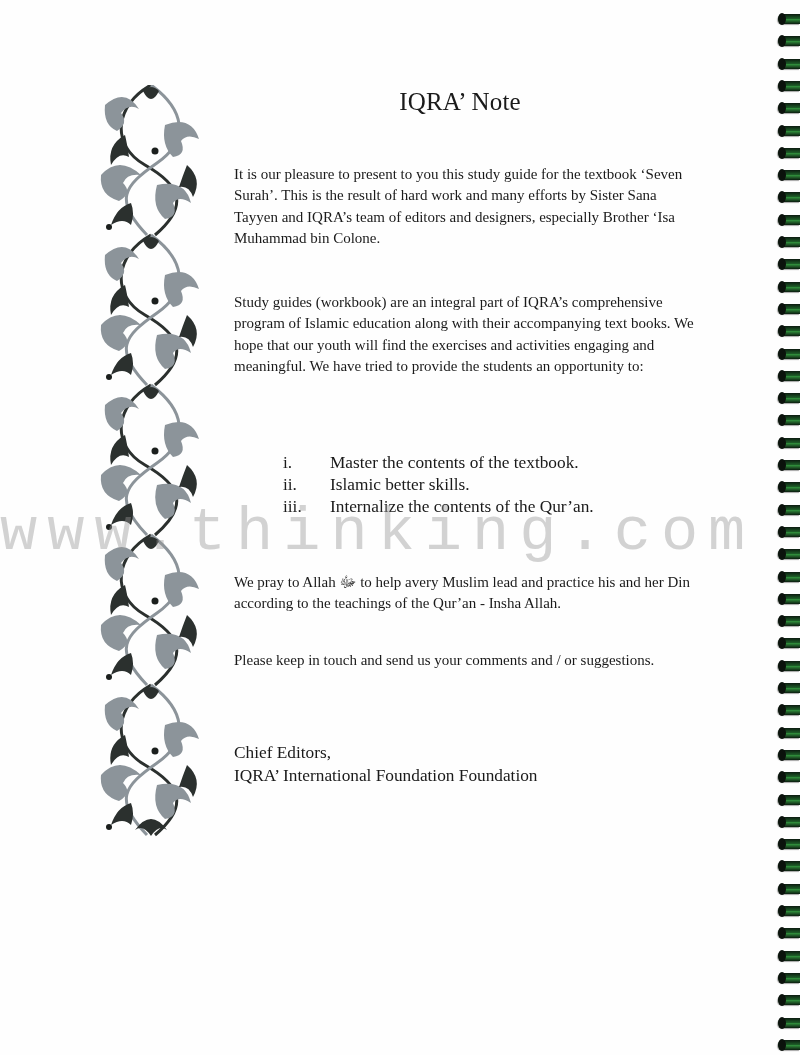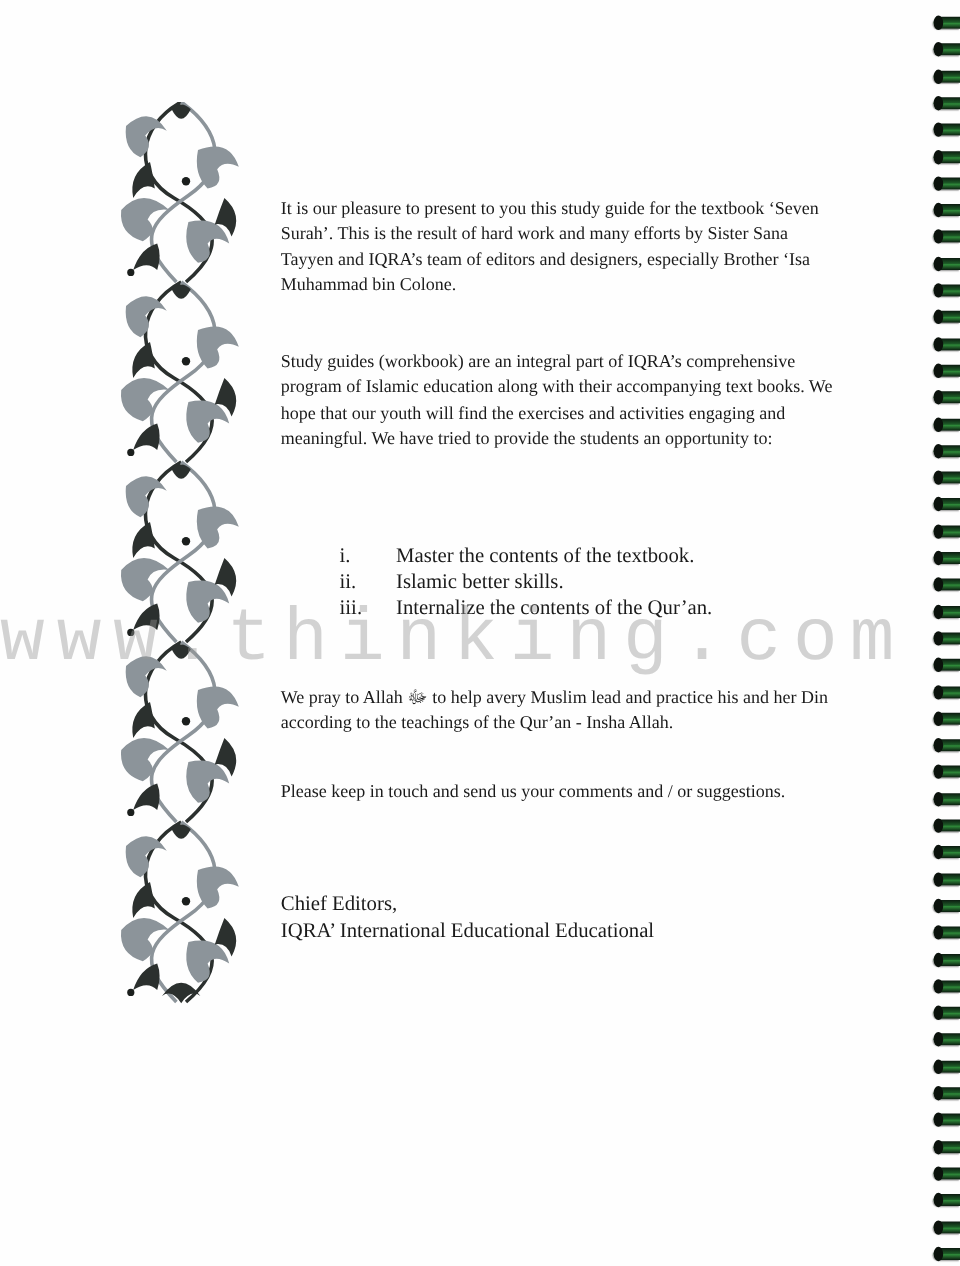--- a/index.html
+++ b/index.html
@@ -146,20 +146,21 @@
       </g>
     </defs>
     <use href="#motif" x="0" y="0"></use>
     <use href="#motif" x="0" y="150"></use>
     <use href="#motif" x="0" y="300"></use>
     <use href="#motif" x="0" y="450"></use>
     <use href="#motif" x="0" y="600"></use>
     <path d="M40 745 q 16 -22 32 0 q -8 -6 -16 6 q -8 -12 -16 -6z" fill="#2b302e"></path>
   </svg>
 
+  <h1 class="title">IQRA’ Note</h1>
 
   <p class="body-text p1">It is our pleasure to present to you this study guide for the textbook ‘Seven Surah’. This is the result of hard work and many efforts by Sister Sana Tayyen and IQRA’s team of editors and designers, especially Brother ‘Isa Muhammad bin Colone.</p>
   <p class="body-text p2">Study guides (workbook) are an integral part of IQRA’s comprehensive program of Islamic education along with their accompanying text books. We hope that our youth will find the exercises and activities engaging and meaningful. We have tried to provide the students an opportunity to:</p>
 
   <ul class="list">
     <li>
       <span class="num">i.</span>
       <span>Master the contents of the textbook.</span>
     </li>
     <li>
@@ -170,21 +171,21 @@
       <span class="num">iii.</span>
       <span>Internalize the contents of the Qur’an.</span>
     </li>
   </ul>
 
   <p class="body-text p3">We pray to Allah ﷻ to help avery Muslim lead and practice his and her Din according to the teachings of the Qur’an  - Insha Allah.</p>
   <p class="body-text p4">Please keep in touch and send us your comments and / or suggestions.</p>
 
   <div class="signature">
     <div>Chief Editors,</div>
-    <div>IQRA’ International Educational Educational</div>
+    <div>IQRA’ International Foundation Foundation</div>
   </div>
 
   <div class="watermark">www.thinking.com</div>
 
   <div class="spiral" id="spiral">
       <div class="coil" style="top: 14px;"></div>
       <div class="coil" style="top: 36.3px;"></div>
       <div class="coil" style="top: 58.6px;"></div>
       <div class="coil" style="top: 80.9px;"></div>
       <div class="coil" style="top: 103.2px;"></div>

